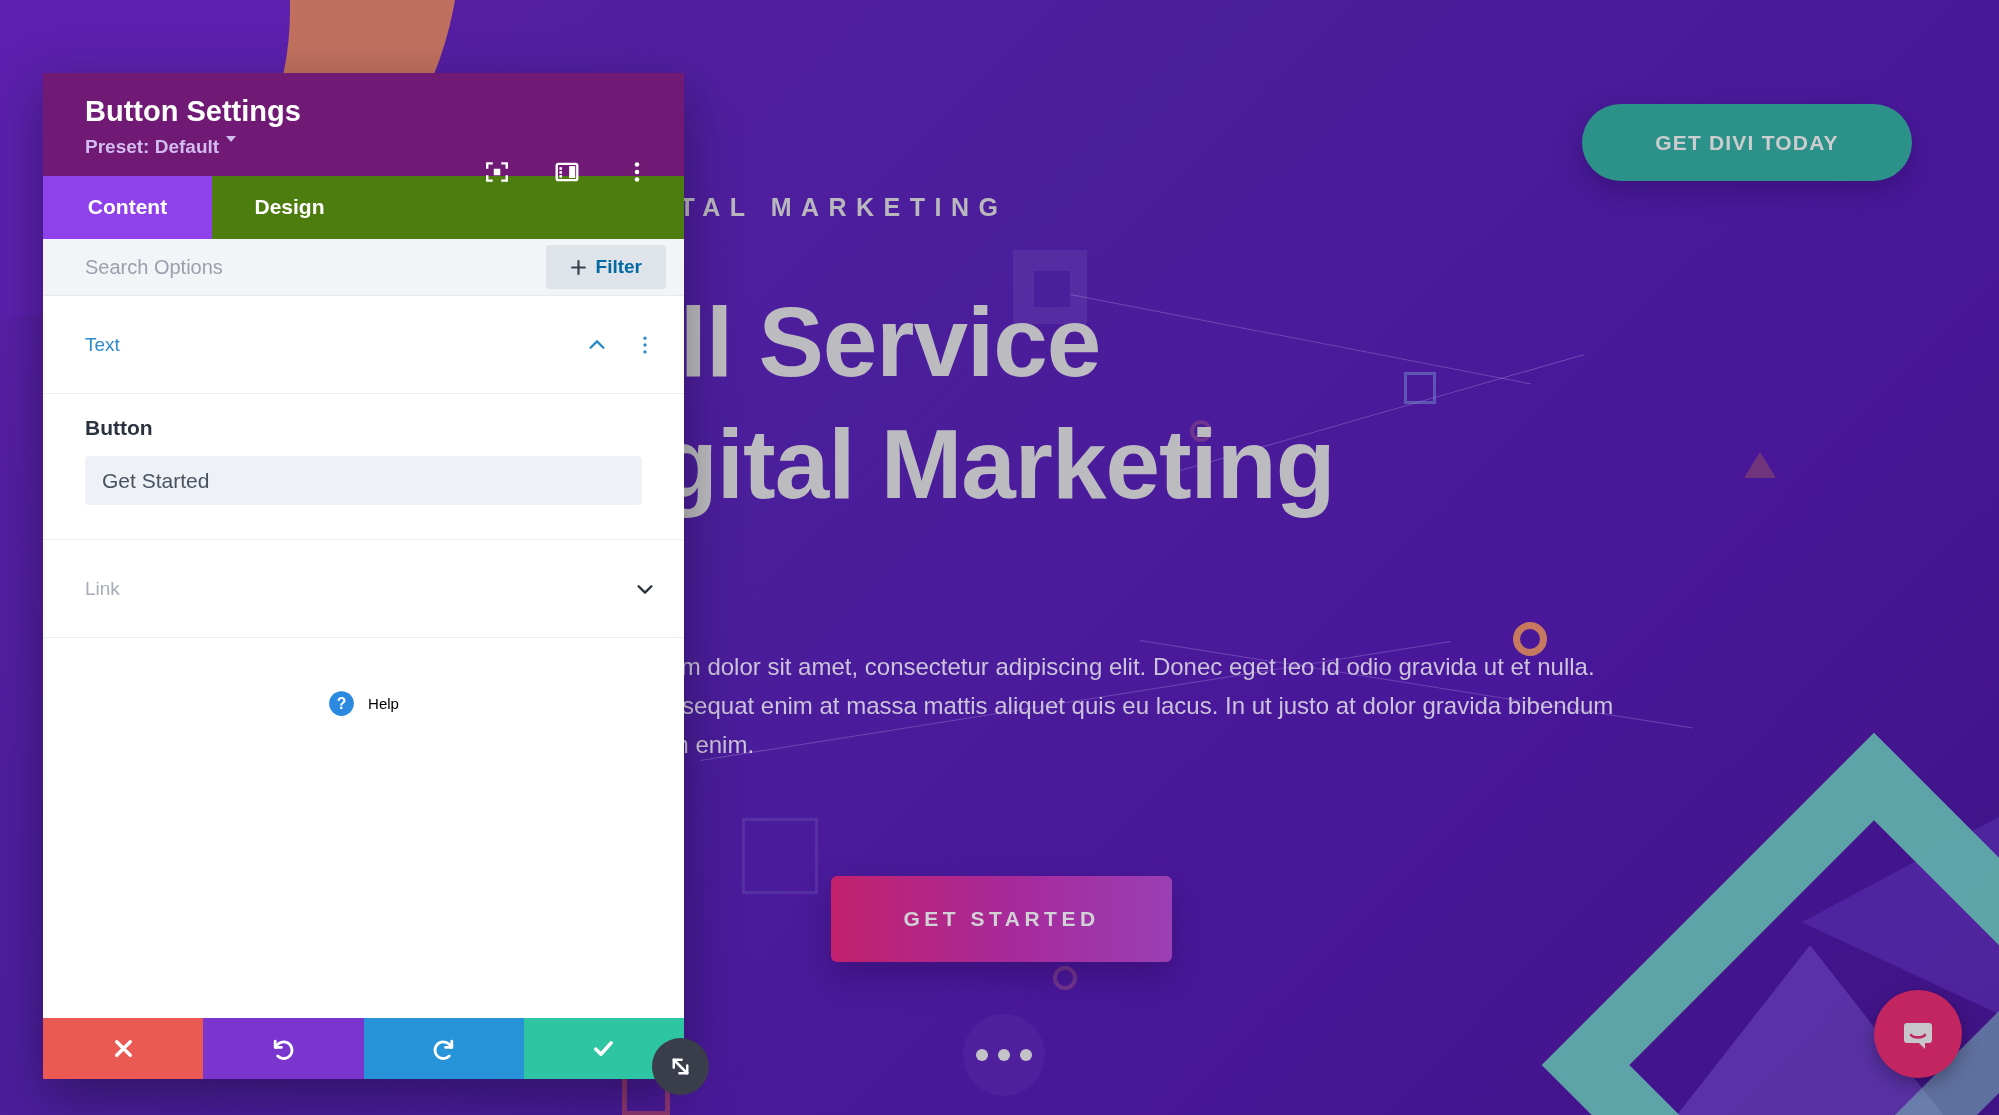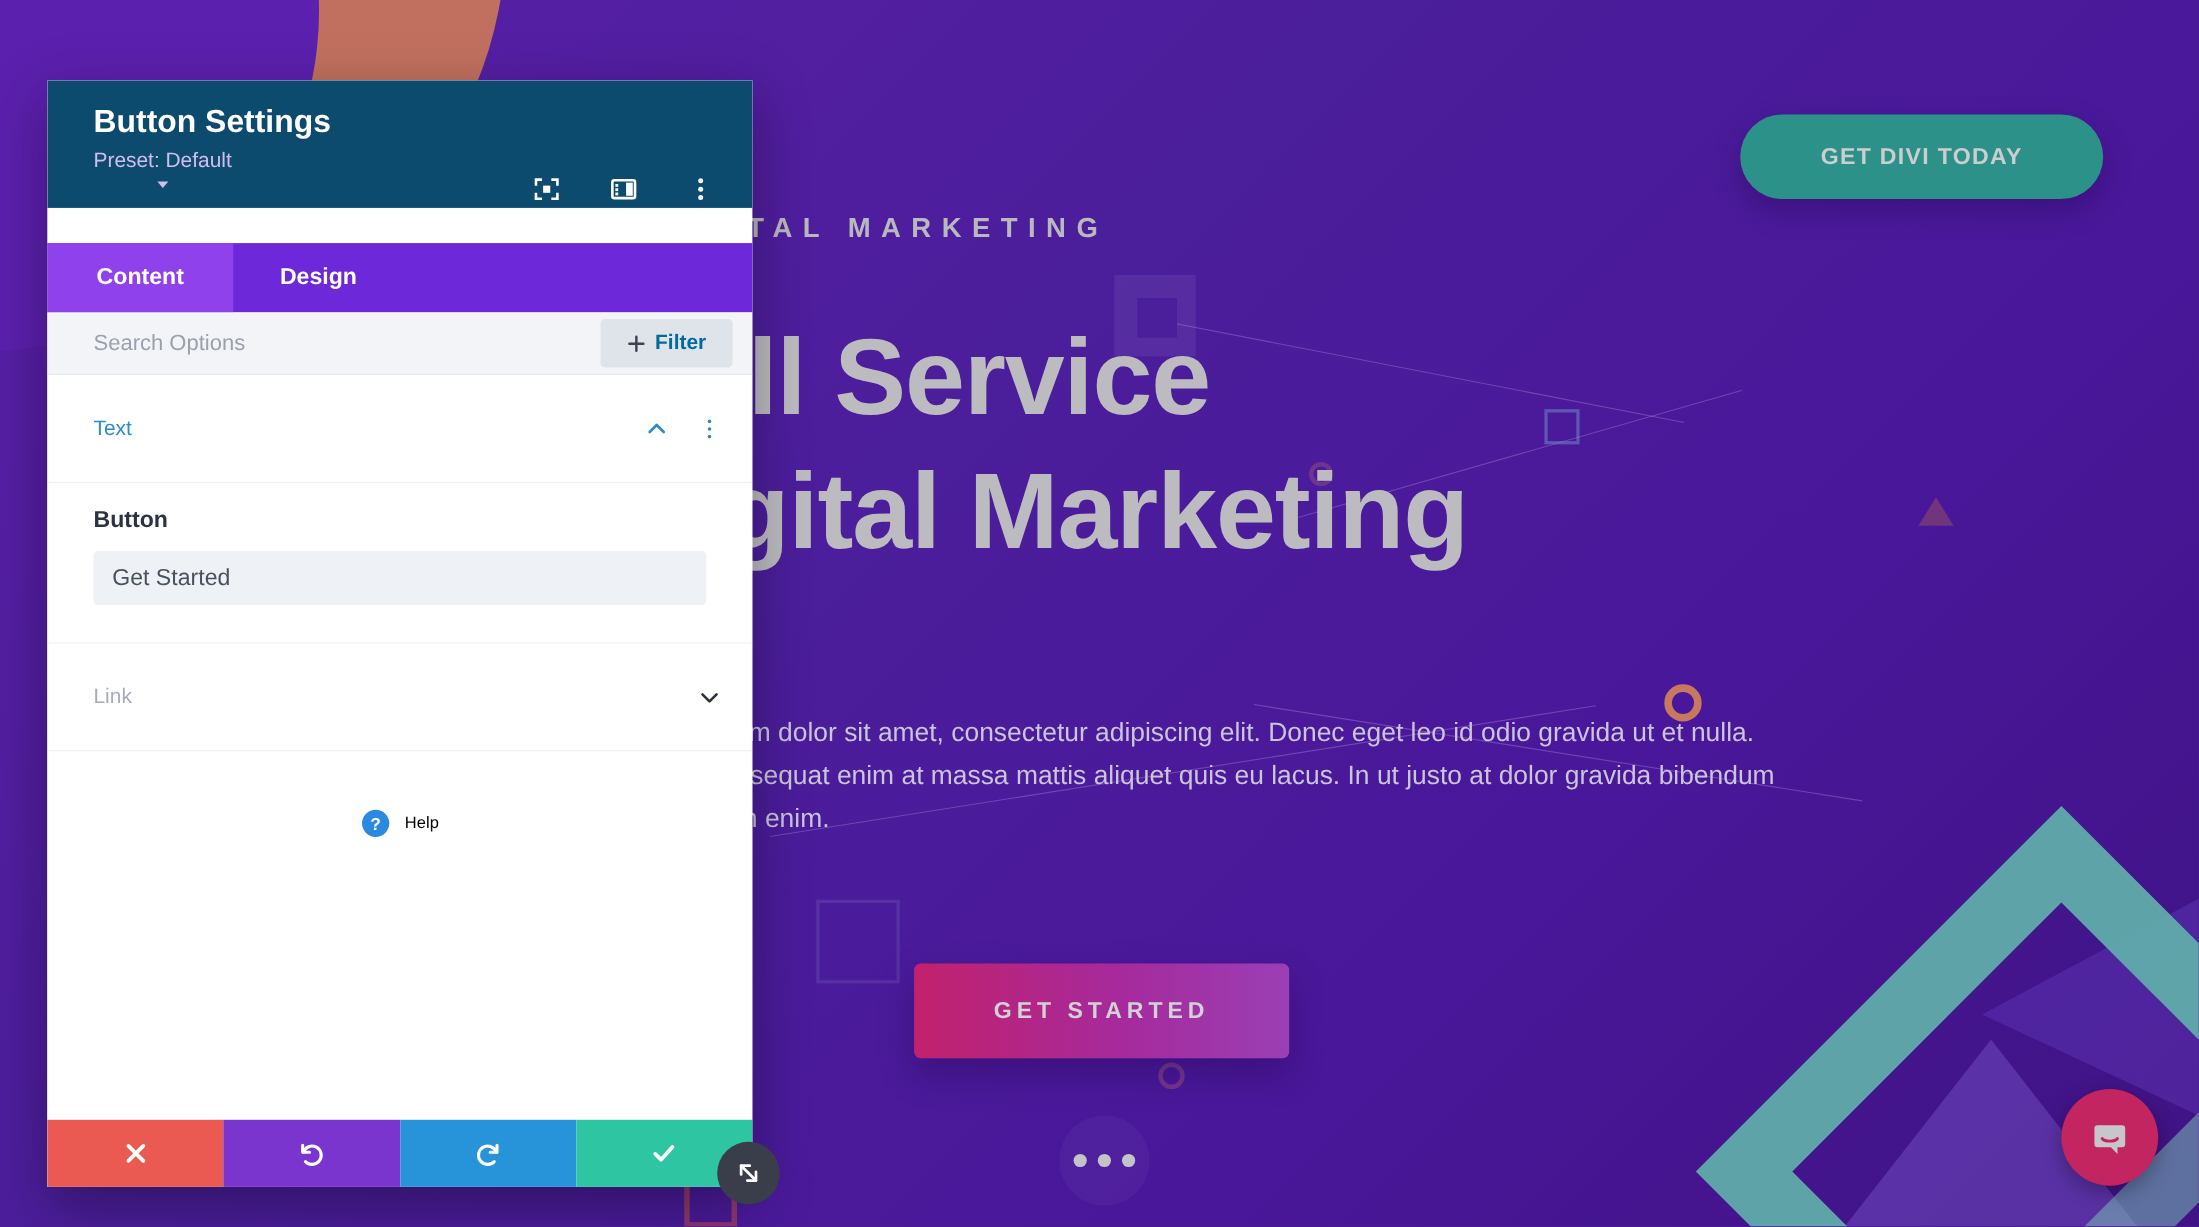--- a/index.html
+++ b/index.html
@@ -154,40 +154,40 @@
   
   #modal {
     position: absolute; left: 43px; top: 73px;
     width: 641px; height: 1006px;
     background: #ffffff;
     box-shadow: 0 18px 50px rgba(0,0,0,0.35);
     display: flex; flex-direction: column;
     overflow: hidden;
   }
   .m-head {
-    background: #0c4a6e; padding: 22px 26px 18px 42px;
+    background: #701a75; padding: 22px 26px 18px 42px;
     position: relative; flex: 0 0 auto;
   }
   .m-title { font-size: 29px; font-weight: 700; color: #fff; }
   .m-preset {
-    margin-top: 8px; font-size: 19px; color: #d3bcee; font-weight: 400;
-    display: inline-flex; align-items: center; gap: 7px; flex-direction: column;
+    margin-top: 8px; font-size: 19px; color: #d3bcee; font-weight: 700;
+    display: inline-flex; align-items: flex-start; gap: 7px;
   }
   .caret-dn {
     width: 0; height: 0; border-left: 5px solid transparent;
     border-right: 5px solid transparent; border-top: 6px solid #d3bcee;
   }
   .head-icons {
     position: absolute; right: 34px; top: 99px;
     transform: translateY(-50%);
     display: flex; align-items: center; gap: 44px;
   }
   .hi { width: 26px; height: 26px; cursor: pointer; }
 
-  .m-tabs { display: flex; background: #6d28d9; flex: 0 0 auto; margin-top: 32px; }
+  .m-tabs { display: flex; background: #4d7c0f; flex: 0 0 auto; }
   .m-tab {
     padding: 19px 0 20px; font-size: 21px; font-weight: 600;
     color: #ffffff; text-align: center; cursor: pointer;
   }
   .m-tab.t0 { width: 169px; background: #8f42ec; }
   .m-tab.t1 { width: 155px; }
   .m-tab.t2 { width: 180px; }
 
   .m-search {
     display: flex; align-items: center; justify-content: space-between;

